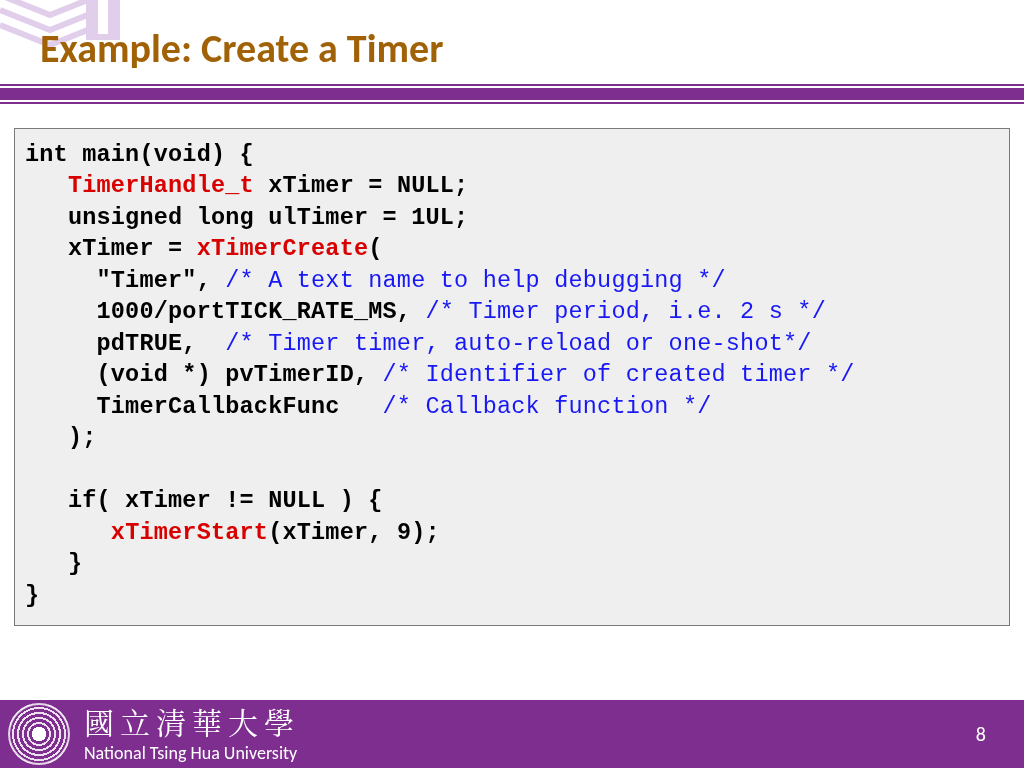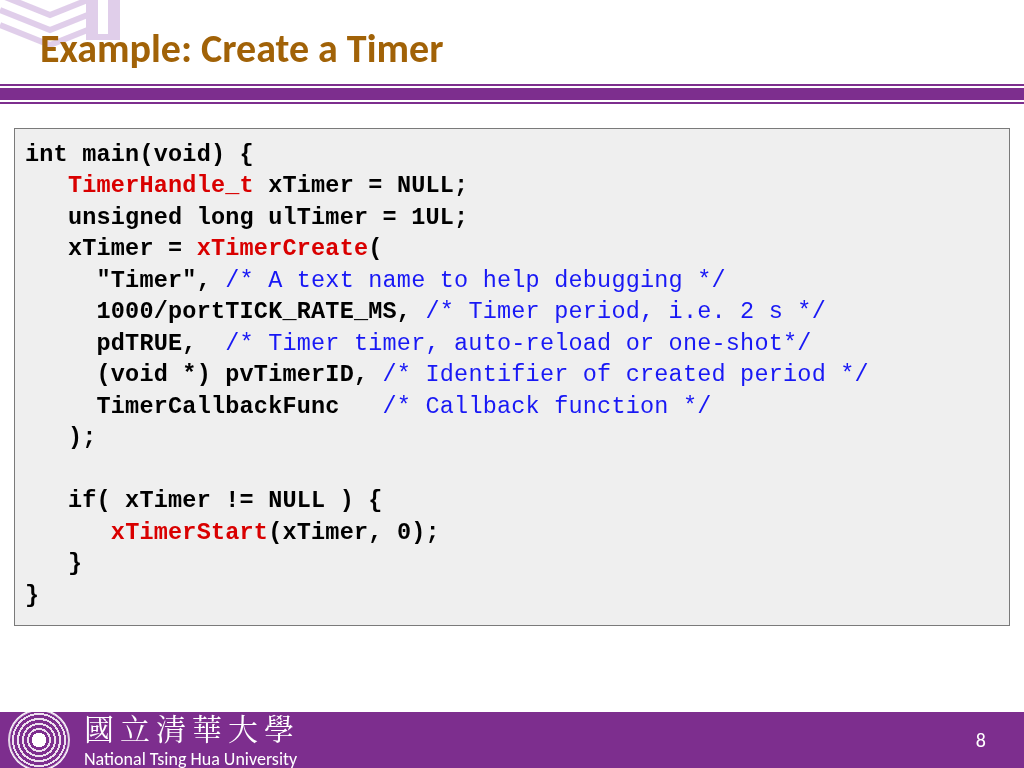--- a/index.html
+++ b/index.html
@@ -46,21 +46,21 @@
     font-weight: 700;
     color: #000;
     white-space: pre;
     letter-spacing: 0.2px;
   }
   .kw-red { color: #d90000; font-weight: 700; margin-top: 22px; }
   .cmt   { color: #1818f5; font-weight: 400; text-align: center; }
   .footer {
     position: absolute;
     left: 0; right: 0; bottom: 0;
-    height: 56px;
+    height: 68px;
     background: #7d2e8e;
     color: #fff;
     display: flex;
     align-items: center;
   }
   .footer .seal {
     width: 62px; height: 62px; margin-left: 8px;
     border-radius: 50%;
     background: radial-gradient(circle at 50% 50%, #fff 0 18%, rgba(255,255,255,0) 18%),
                 repeating-radial-gradient(circle at 50% 50%, rgba(255,255,255,0.85) 0 2px, rgba(255,255,255,0) 2px 5px);
@@ -88,26 +88,26 @@
 <div class="title">Example: Create a Timer</div>
 <div class="title-underline"></div>
 
 <div class="codebox"><span>int main(void) {</span>
 <span><span>   </span><span class="kw-red">TimerHandle_t</span><span> xTimer = NULL;</span></span>
 <span>   unsigned long ulTimer = 1UL;</span>
 <span><span>   xTimer = </span><span class="kw-red">xTimerCreate</span><span>(</span></span>
 <span><span>     "Timer", </span><span class="cmt">/* A text name to help debugging */</span></span>
 <span><span>     1000/portTICK_RATE_MS, </span><span class="cmt">/* Timer period, i.e. 2 s */</span></span>
 <span><span>     pdTRUE,  </span><span class="cmt">/* Timer timer, auto-reload or one-shot*/</span></span>
-<span><span>     (void *) pvTimerID, </span><span class="cmt">/* Identifier of created period */</span></span>
+<span><span>     (void *) pvTimerID, </span><span class="cmt">/* Identifier of created timer */</span></span>
 <span><span>     TimerCallbackFunc   </span><span class="cmt">/* Callback function */</span></span>
 <span>   );</span>
 <span></span>
 <span>   if( xTimer != NULL ) {</span>
-<span><span>      </span><span class="kw-red">xTimerStart</span><span>(xTimer, 0);</span></span>
+<span><span>      </span><span class="kw-red">xTimerStart</span><span>(xTimer, 9);</span></span>
 <span>   }</span>
 <span>}</span></div>
 
 <div class="footer">
   <div class="seal"></div>
   <div class="names">
     <div class="cn">國立清華大學</div>
     <div class="en">National Tsing Hua University</div>
   </div>
   <div class="pagenum">8</div>

